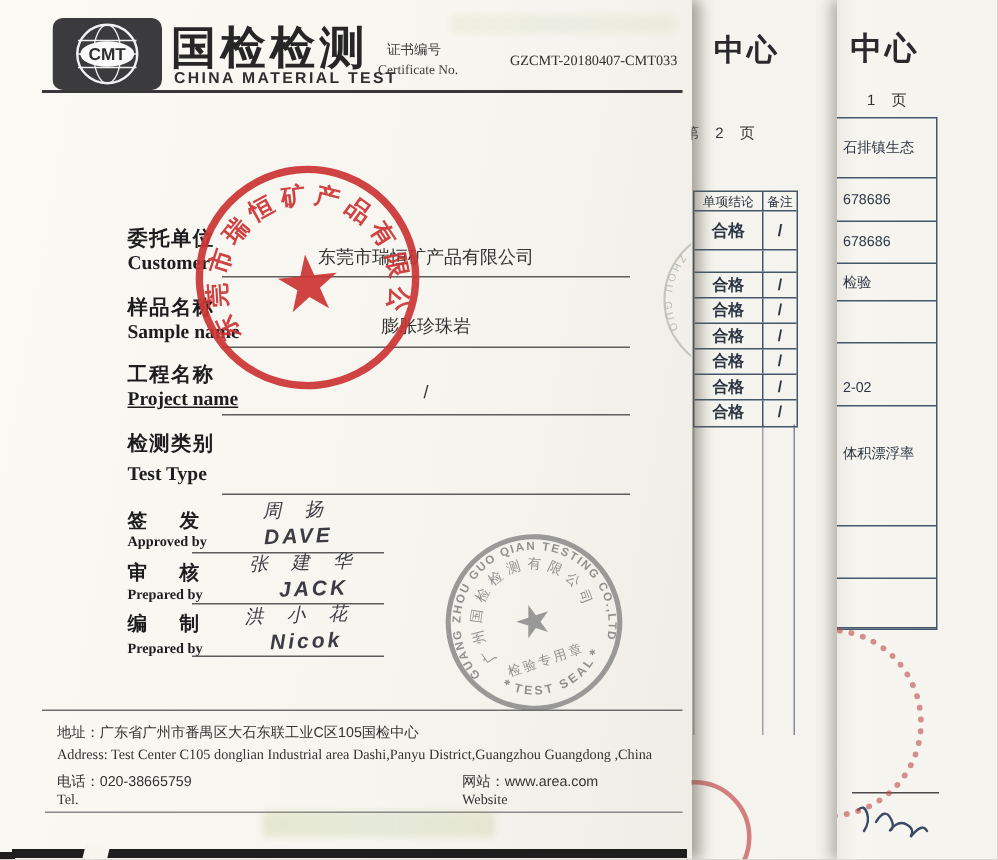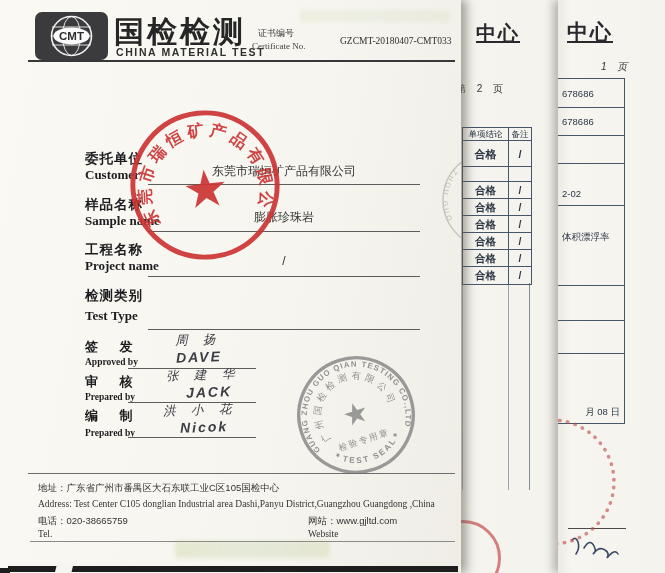--- a/index.html
+++ b/index.html
@@ -29,21 +29,21 @@
   .foot-cn{font-size:9.5px;color:#333;text-align:right;}
   .foot-en{font-family:"Liberation Serif",serif;font-size:9.5px;color:#333;}
   .pageno{width:461px;text-align:center;font-size:9px;letter-spacing:2px;color:#3a3a3a;}
   .bleed{background:linear-gradient(90deg,rgba(150,170,60,.5),rgba(110,150,60,.35),rgba(150,170,60,.45));
          filter:blur(2px);border-radius:3px;opacity:.35;}
   .bottom-bar{background:#1e1e1e;}
   
   .page-mid{left:452px;width:122px;background:linear-gradient(90deg,#e9e7e0 0%,#f5f4ee 14%,#f3f2ec 100%);z-index:10;}
   .page-right{left:558px;width:107px;background:linear-gradient(90deg,#eceae3 0%,#f6f5f0 12%,#f4f3ee 100%);
               box-shadow:-5px 0 8px rgba(95,92,80,.4);z-index:20;}
-  .bp-head{font-size:20px;font-weight:bold;letter-spacing:2px;color:#2a2a2e;text-decoration:underline;}
+  .bp-head{font-size:20px;font-weight:bold;letter-spacing:2px;color:#2a2a2e;}
   .bp-pageno{font-size:10px;letter-spacing:4px;color:#333;}
   .tbl{position:absolute;border:1px solid #45566b;}
   .p2row{display:flex;border-bottom:1px solid #45566b;box-sizing:border-box;}
   .p2c1{width:46px;border-right:1px solid #45566b;text-align:center;box-sizing:border-box;}
   .p2c2{flex:1;text-align:center;}
   .p2hdr{height:13px;font-size:8.5px;line-height:13px;color:#24303e;}
   .p2r1{height:26px;font-size:11px;line-height:26px;font-weight:bold;color:#2c3644;}
   .p2sp{height:15px;}
   .p2r{height:17px;font-size:10.5px;line-height:17px;font-weight:bold;color:#2c3644;}
   .p3row{border-bottom:1px solid #45566b;box-sizing:border-box;font-size:9.5px;color:#2c3644;
@@ -101,33 +101,32 @@
 
     <div class="abs" style="left:10px;top:283px;width:66px;height:207px;border-left:1px solid rgba(69,86,107,.4);
          border-right:1px solid rgba(69,86,107,.65);">
       <div style="position:absolute;left:45px;top:0;width:1px;height:207px;background:rgba(69,86,107,.5);"></div>
     </div>
     <div class="seal-red" style="left:-27px;top:520px;width:70px;height:70px;border:3px solid #c34d4d;opacity:.7;"></div>
   </div>
 
   <div class="page page-right">
     <div class="abs bp-head" style="left:9px;top:18px;font-size:21px;">中心</div>
-    <div class="abs bp-pageno" style="left:43px;top:60px;font-style:italic;">1  页</div>
+    <div class="abs bp-pageno" style="left:20px;top:60px;">1  页</div>
 
     <div class="tbl" style="left:-2px;top:78px;width:67px;">
+      <div class="p3row" style="height:40px;padding-top:13px;box-sizing:border-box;">石排镇生态</div>
       <div class="p3row" style="height:29px;line-height:29px;">678686</div>
       <div class="p3row" style="height:28px;line-height:28px;">678686</div>
+      <div class="p3row" style="height:25px;line-height:25px;">检验</div>
       <div class="p3row" style="height:28px;"></div>
       <div class="p3row" style="height:42px;padding-top:24px;box-sizing:border-box;">2-02</div>
       <div class="p3row" style="height:80px;padding-top:25px;box-sizing:border-box;">体积漂浮率</div>
       <div class="p3row" style="height:35px;"></div>
       <div class="p3row" style="height:33px;"></div>
-      <div class="p3row" style="height:69px;border-bottom:none;">
-        <span class="abs" style="right:4px;top:52px;font-size:9.5px;">月 08 日</span>
-      </div>
     </div>
 
     <div class="seal-red" style="left:-70px;top:418px;width:120px;height:120px;border:4px dotted #bf4a4a;opacity:.6;z-index:5;"></div>
 
     <div class="abs uline" style="left:10px;top:528px;width:58px;background:#4a4a4a;"></div>
     <svg class="abs" style="left:6px;top:534px;" width="64" height="28" viewBox="0 0 64 28">
       <path class="scrib" d="M8 6 q4 -4 6 2 t-2 12 M20 14 q6 -10 10 -2 q3 6 -1 8 q6 -8 12 -4 q5 3 2 8 q8 -10 11 -4"></path>
     </svg>
   </div>
 
@@ -153,21 +152,21 @@
     <div class="abs f-en" style="left:85px;top:167px;">Customer</div>
     <div class="abs f-val" style="top:163px;">东莞市瑞恒矿产品有限公司</div>
     <div class="abs uline" style="left:148px;top:184px;width:272px;"></div>
 
     <div class="abs f-cn" style="left:85px;top:196px;">样品名称</div>
     <div class="abs f-en" style="left:85px;top:213px;">Sample name</div>
     <div class="abs f-val" style="top:209px;">膨胀珍珠岩</div>
     <div class="abs uline" style="left:148px;top:231px;width:272px;"></div>
 
     <div class="abs f-cn" style="left:85px;top:241px;">工程名称</div>
-    <div class="abs f-en" style="left:85px;top:258px;">Project name</div>
+    <div class="abs f-en" style="left:85px;top:258px;text-decoration:underline;">Project name</div>
     <div class="abs f-val" style="top:254px;">/</div>
     <div class="abs uline" style="left:148px;top:276px;width:272px;"></div>
 
     <div class="abs f-cn" style="left:85px;top:287px;">检测类别</div>
     <div class="abs f-en" style="left:85px;top:308px;">Test Type</div>
     <div class="abs uline" style="left:148px;top:329px;width:272px;"></div>
 
     <svg class="abs" style="left:126px;top:106px;opacity:.92;transform:rotate(-6deg);" width="158" height="158" viewBox="0 0 160 160">
       <circle cx="80" cy="80" r="73" fill="none" stroke="#cc3434" stroke-width="5"></circle>
       <defs>
@@ -225,21 +224,21 @@
       <text font-size="7" fill="#99a093" letter-spacing="2.5" font-family="Liberation Sans, sans-serif">
         <textPath href="#arcE" startOffset="28%">ZHOU GUO</textPath>
       </text>
     </svg>
 
     <div class="abs" style="left:28px;top:473px;width:427px;height:1px;background:#6e6e6e;"></div>
     <div class="abs foot-cn" style="left:38px;top:482px;">地址：广东省广州市番禺区大石东联工业C区105国检中心</div>
     <div class="abs foot-en" style="left:38px;top:499px;">Address: Test Center C105 donglian Industrial area Dashi,Panyu District,Guangzhou Guangdong ,China</div>
     <div class="abs foot-cn" style="left:38px;top:515px;">电话：020-38665759</div>
     <div class="abs foot-en" style="left:38px;top:529px;">Tel.</div>
-    <div class="abs foot-cn" style="left:308px;top:515px;">网站：www.gjltd.com</div>
+    <div class="abs foot-cn" style="left:308px;top:515px;">网站：www.area.com</div>
     <div class="abs foot-en" style="left:308px;top:529px;">Website</div>
     <div class="abs" style="left:30px;top:541px;width:425px;height:1px;background:#8a8a8a;"></div>
 
     <div class="abs bleed" style="left:175px;top:541px;width:155px;height:17px;"></div>
     <div class="abs bleed" style="left:300px;top:10px;width:150px;height:12px;opacity:.18;"></div>
 
 
     <div class="abs bottom-bar" style="left:8px;top:566px;width:450px;height:6px;"></div>
     <div class="abs bottom-bar" style="left:0;top:568px;width:10px;height:5px;"></div>
     <div class="abs" style="left:56px;top:564px;width:16px;height:10px;background:#f6f5ef;transform:rotate(14deg);"></div>

